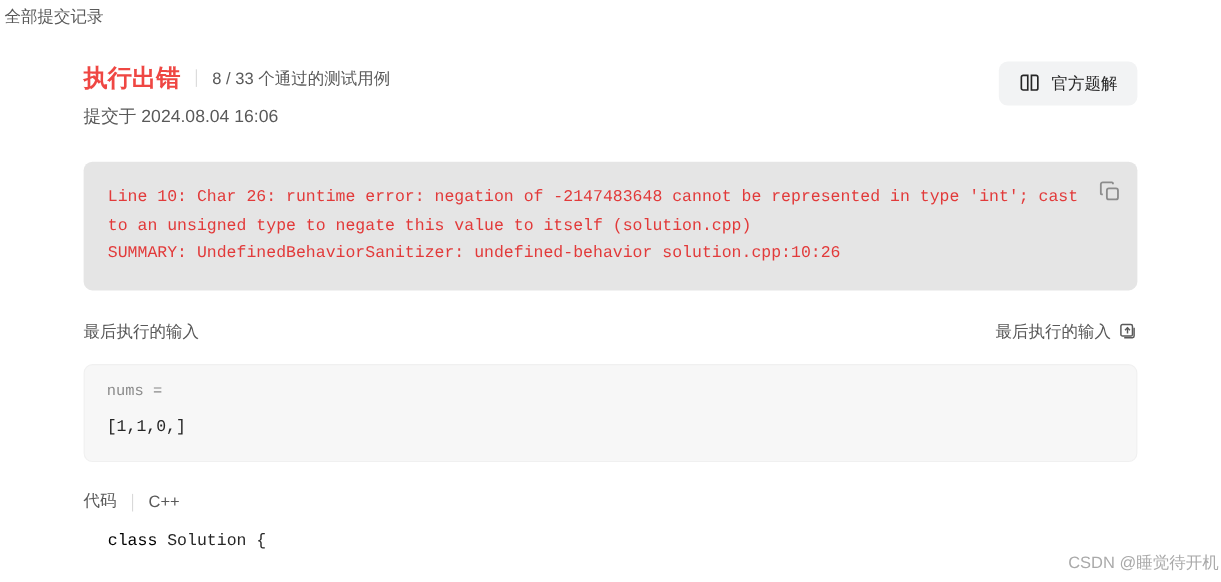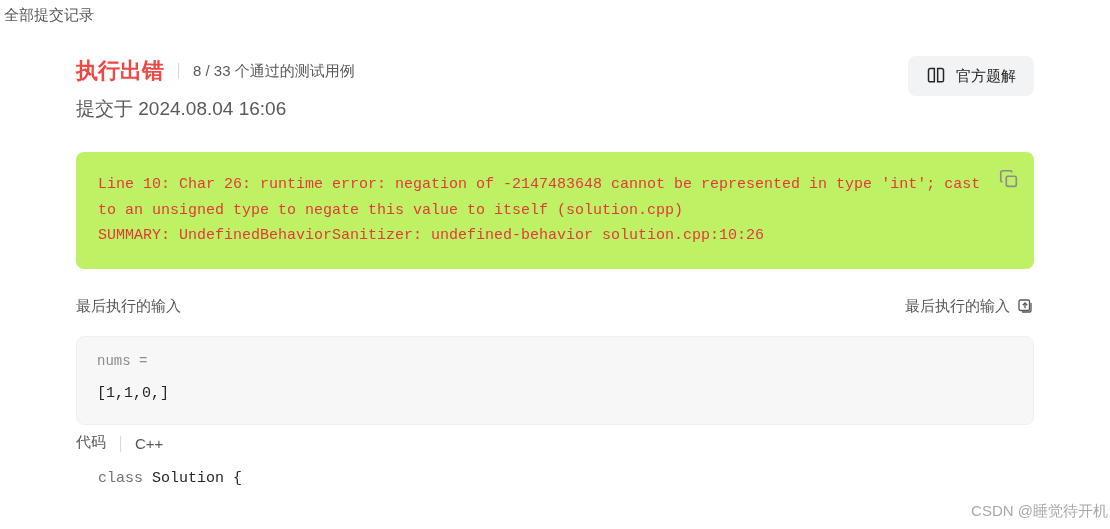--- a/index.html
+++ b/index.html
@@ -39,38 +39,38 @@
     .divider-v {
       width: 1px;
       height: 16px;
       background: #d9d9d9;
     }
     .test-count {
       font-size: 15px;
       color: #595959;
     }
     .submitted-at {
-      font-size: 19px;
+      font-size: 16px;
       color: #595959;
     }
     .solution-btn {
       display: flex;
       align-items: center;
       gap: 10px;
       background: #f2f3f4;
       border-radius: 8px;
       padding: 10px 18px;
       cursor: pointer;
       font-size: 15px;
       color: #262626;
     }
     .solution-btn svg { width: 20px; height: 20px; }
     .error-box {
       position: relative;
-      background: #bef264;
+      background: #e5e5e5;
       border-radius: 8px;
       padding: 20px 48px 20px 22px;
       margin-bottom: 28px;
     }
     .error-text {
       font-family: Menlo, Consolas, "Courier New", monospace;
       font-size: 15px;
       line-height: 1.7;
       color: #e23a3a;
       white-space: pre-wrap;
@@ -102,21 +102,21 @@
       font-size: 15px;
       color: #595959;
       cursor: pointer;
     }
     .add-testcase svg { width: 18px; height: 18px; }
     .input-box {
       background: #f7f7f7;
       border-radius: 8px;
       border: 1px solid #f0f0f0;
       padding: 16px 20px 22px 20px;
-      margin-bottom: 8px;
+      margin-bottom: 26px;
     }
     .input-label {
       font-family: Menlo, Consolas, "Courier New", monospace;
       font-size: 14px;
       color: #8c8c8c;
       margin-bottom: 16px;
     }
     .input-value {
       font-family: Menlo, Consolas, "Courier New", monospace;
       font-size: 15px;
@@ -136,21 +136,21 @@
       gap: 14px;
       font-size: 15px;
       color: #595959;
       margin-bottom: 18px;
     }
     .code-block {
       font-family: Menlo, Consolas, "Courier New", monospace;
       font-size: 15px;
       padding: 0 22px;
     }
-    .kw { color: #737373; }
+    .kw { color: #000000; }
     .watermark {
       position: fixed;
       bottom: 8px;
       right: 2px;
       font-size: 15px;
       color: rgba(140,140,140,0.75);
       pointer-events: none;
       text-align: center;
     }
   </style>

